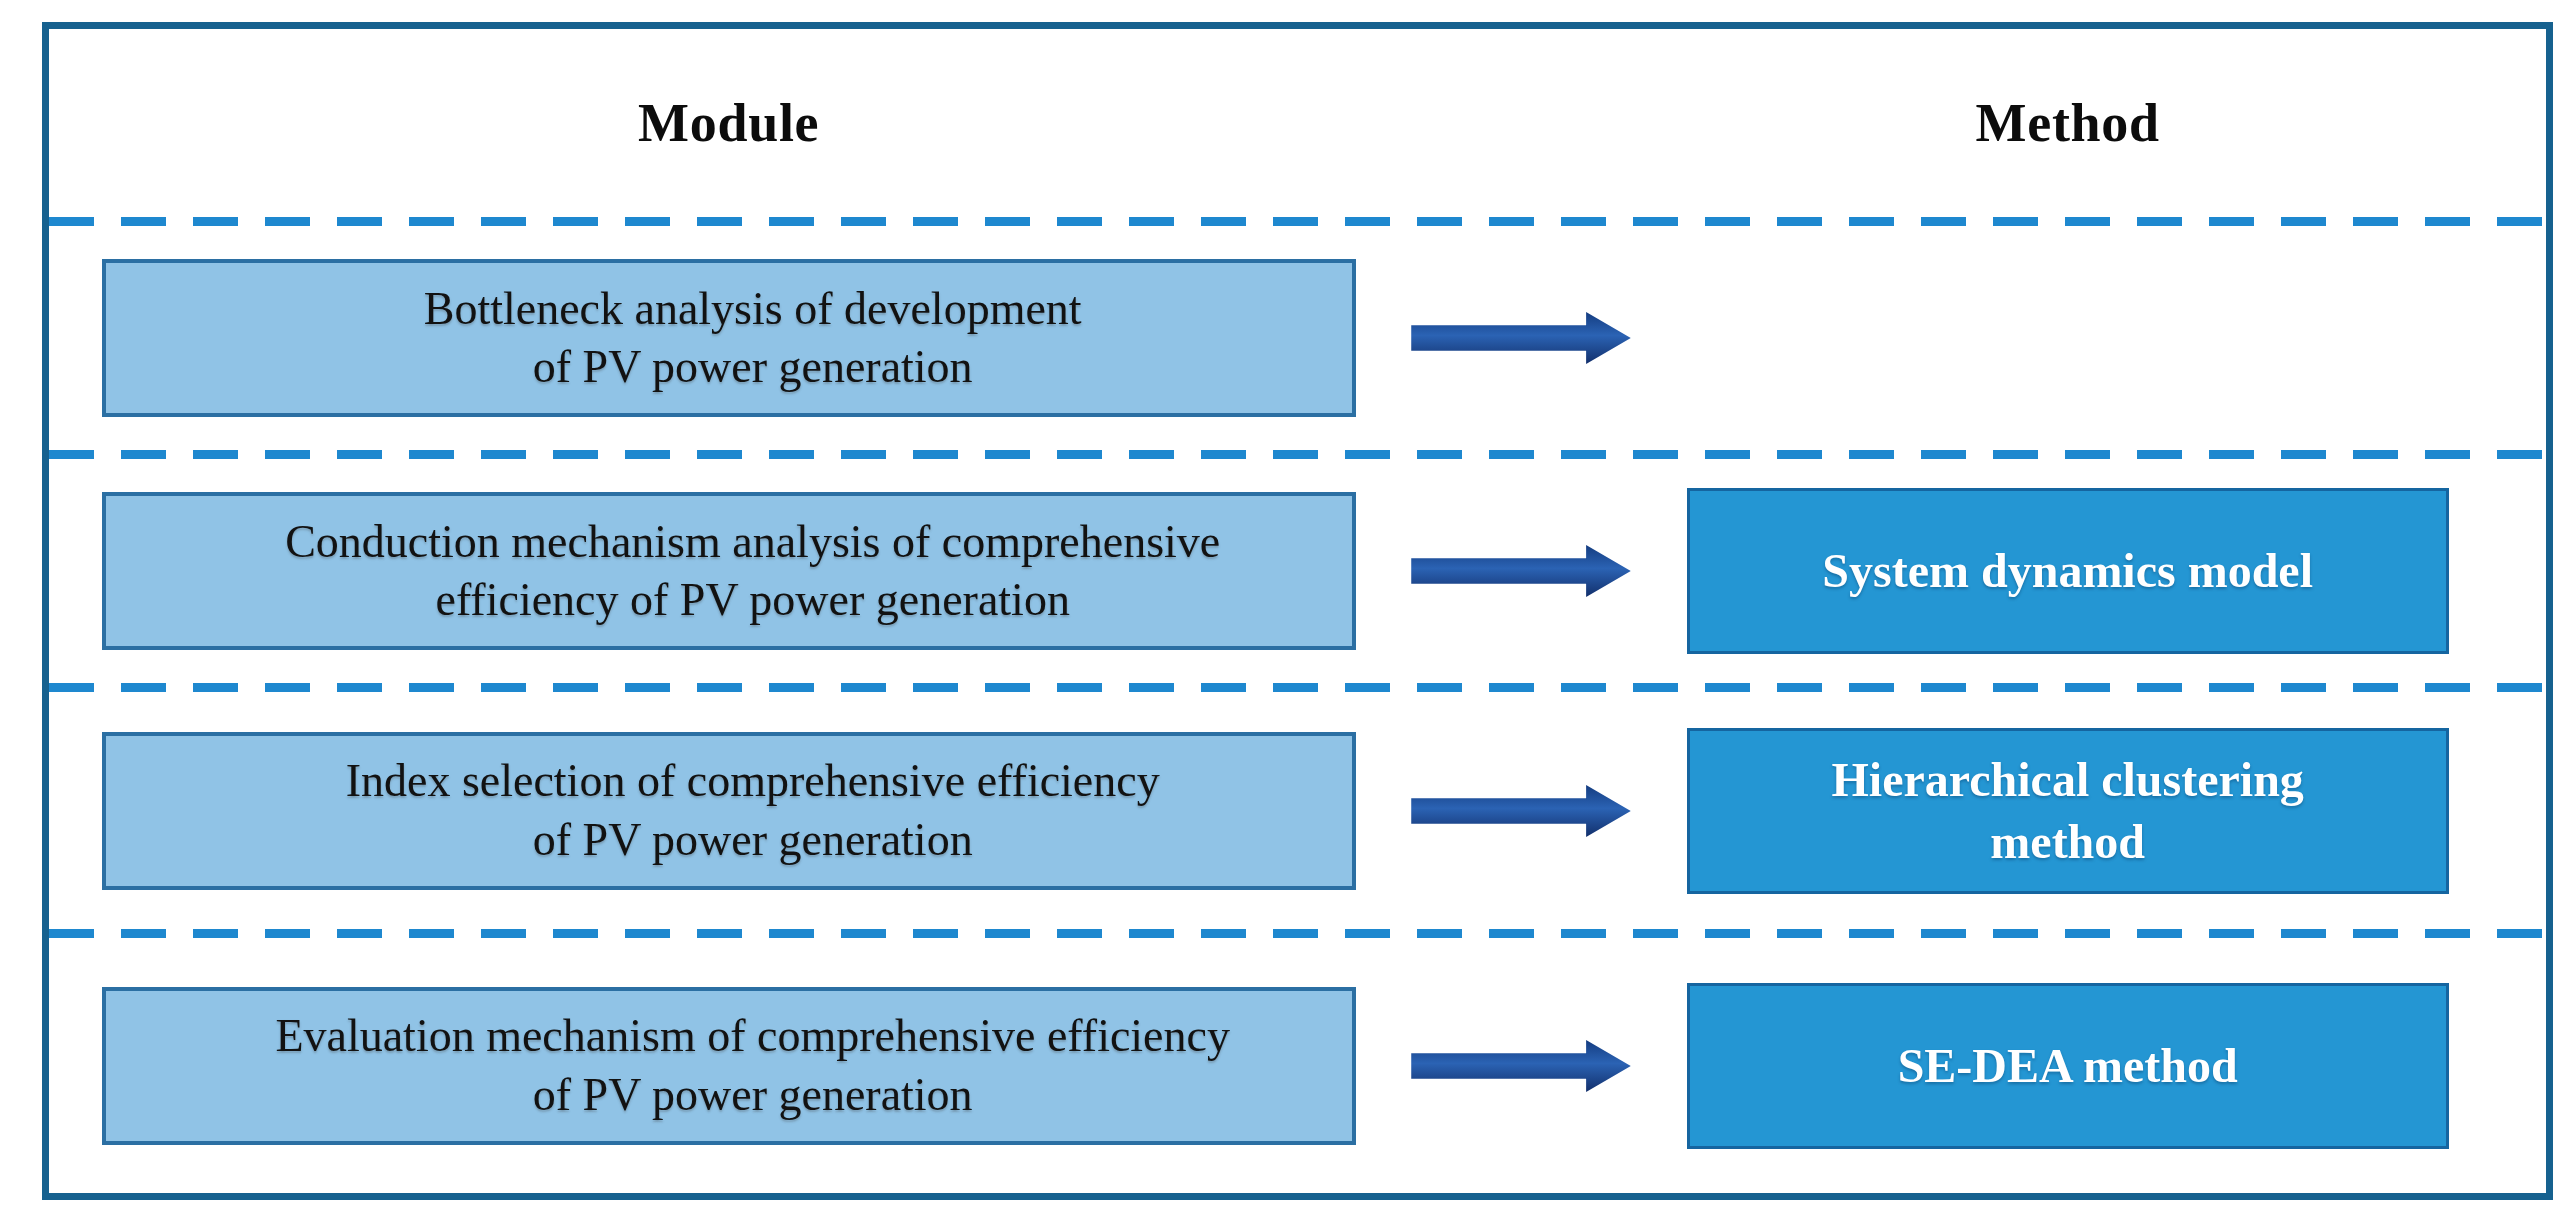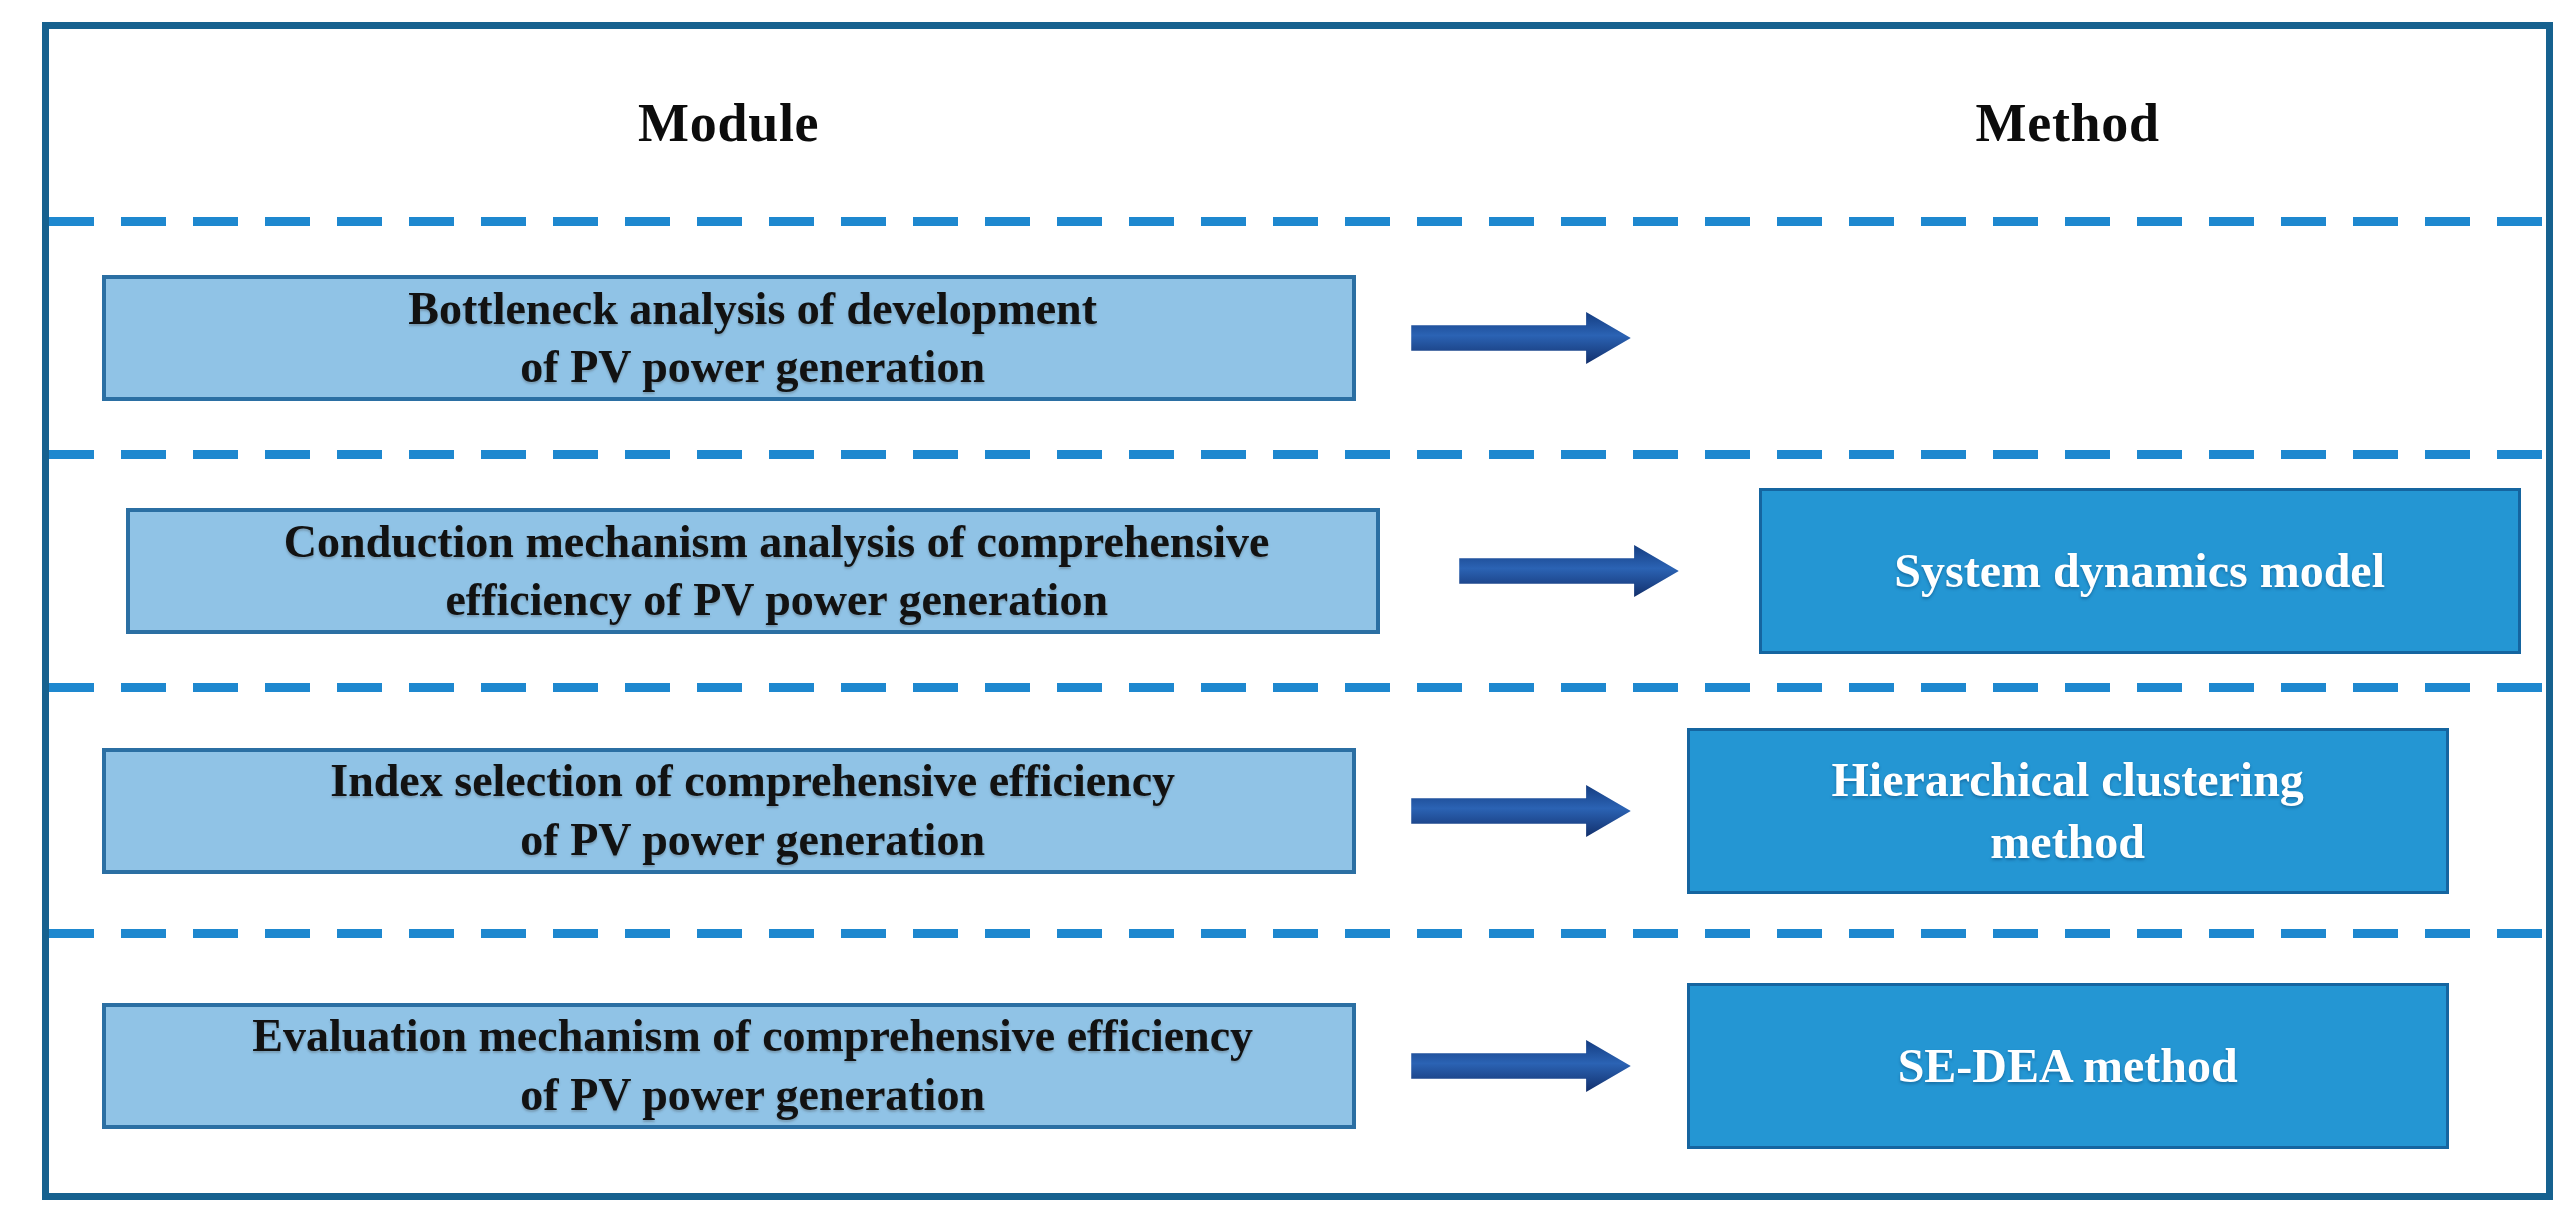--- a/index.html
+++ b/index.html
@@ -45,35 +45,35 @@
     background: repeating-linear-gradient(to right,
       #1E88CF 0px, #1E88CF 45px,
       transparent 45px, transparent 72px);
   }
   .row {
     display: grid;
     grid-template-columns: 53px 1254px 331px 762px 1fr;
     align-items: center;
   }
   .row-1 { height: 224px; }
-  .row-2 { height: 224px; gap: 24px; }
+  .row-2 { height: 224px; }
   .row-3 { height: 237px; }
   .row-4 { flex: 1; }
   .module-box {
     grid-column: 2;
     box-sizing: border-box;
-    height: 126px;
+    height: 158px;
     background: #90C3E6;
     border: 4.5px solid #2B6FA3;
     display: flex;
     align-items: center;
     justify-content: center;
     text-align: center;
     font-size: 46px;
-    font-weight: bold;
+    font-weight: normal;
     line-height: 1.28;
     color: #121212;
     white-space: pre-line;
     text-shadow: 0 2.2px 2.2px rgba(60,60,60,0.30);
     padding-left: 48px;
   }
   .arrow-cell {
     grid-column: 3;
     display: flex;
     align-items: center;

